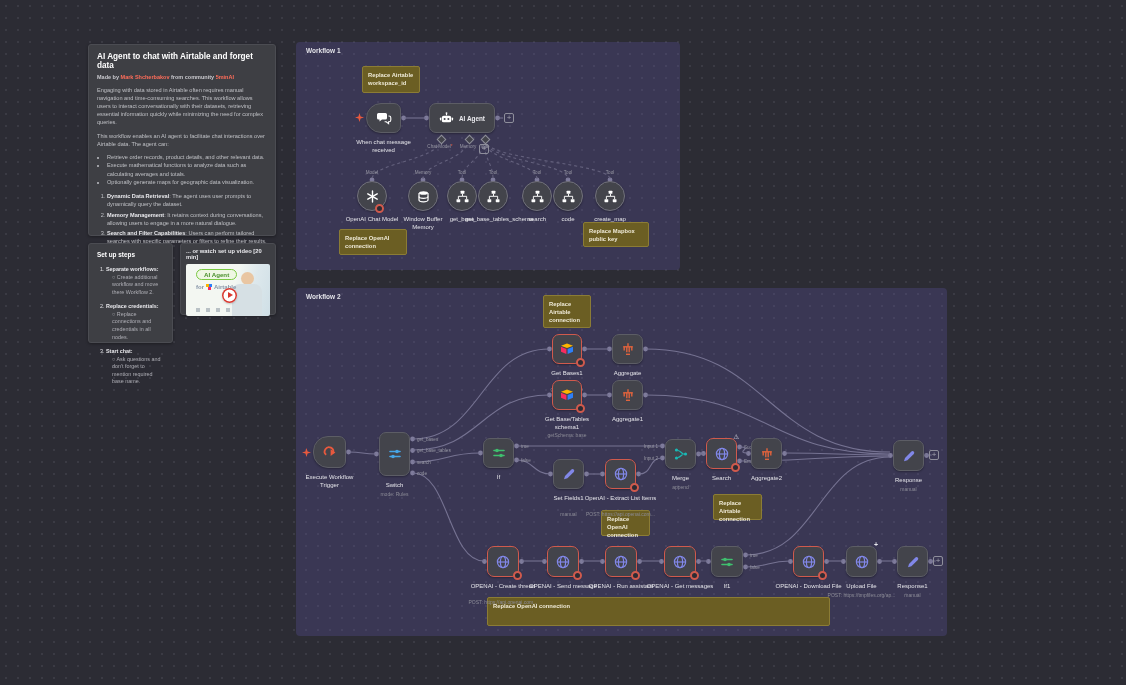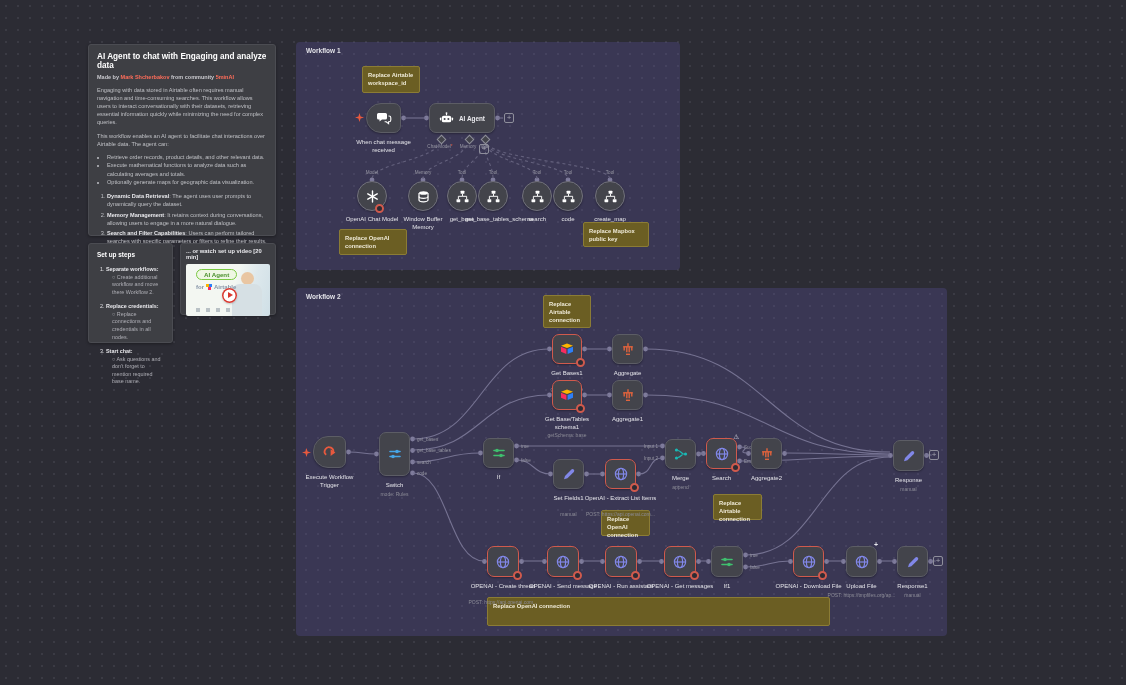--- a/index.html
+++ b/index.html
@@ -161,21 +161,21 @@
       <path d="M582,561 C596,561 588,561 602,561" class="edge"></path>
       <path d="M640,561 C654,561 647,561 661,561" class="edge"></path>
       <path d="M699,561 C713,561 694,561 708,561" class="edge"></path>
       <path d="M827,561 C841,561 829,561 843,561" class="edge"></path>
       <path d="M880,561 C894,561 880,561 894,561" class="edge"></path>
       <path d="M931,561 C945,561 919,561 933,561" class="edge"></path>
       <path d="M927,455 C941,455 915,455 929,455" class="edge"></path>
     </svg>
 
   <div class="note note-pad" style="left:88px;top:44px;width:188px;height:192px;">
-    <h1>AI Agent to chat with Engaging and analyze data</h1>
+    <h1>AI Agent to chat with Airtable and forget data</h1>
     <div class="byline">
       <span>Made by </span><span class="lnk">Mark Shcherbakov</span><span> from community </span><span class="lnk">5minAI</span>
     </div>
     <div class="body-txt">Engaging with data stored in Airtable often requires manual navigation and time-consuming searches. This workflow allows users to interact conversationally with their datasets, retrieving essential information quickly while minimizing the need for complex queries.</div>
     <div class="body-txt">This workflow enables an AI agent to facilitate chat interactions over Airtable data. The agent can:</div>
     <ul class="blts" id="desc-bullets">
         <li>Retrieve order records, product details, and other relevant data.</li>
         <li>Execute mathematical functions to analyze data such as calculating averages and totals.</li>
         <li>Optionally generate maps for geographic data visualization.</li>
       </ul>

